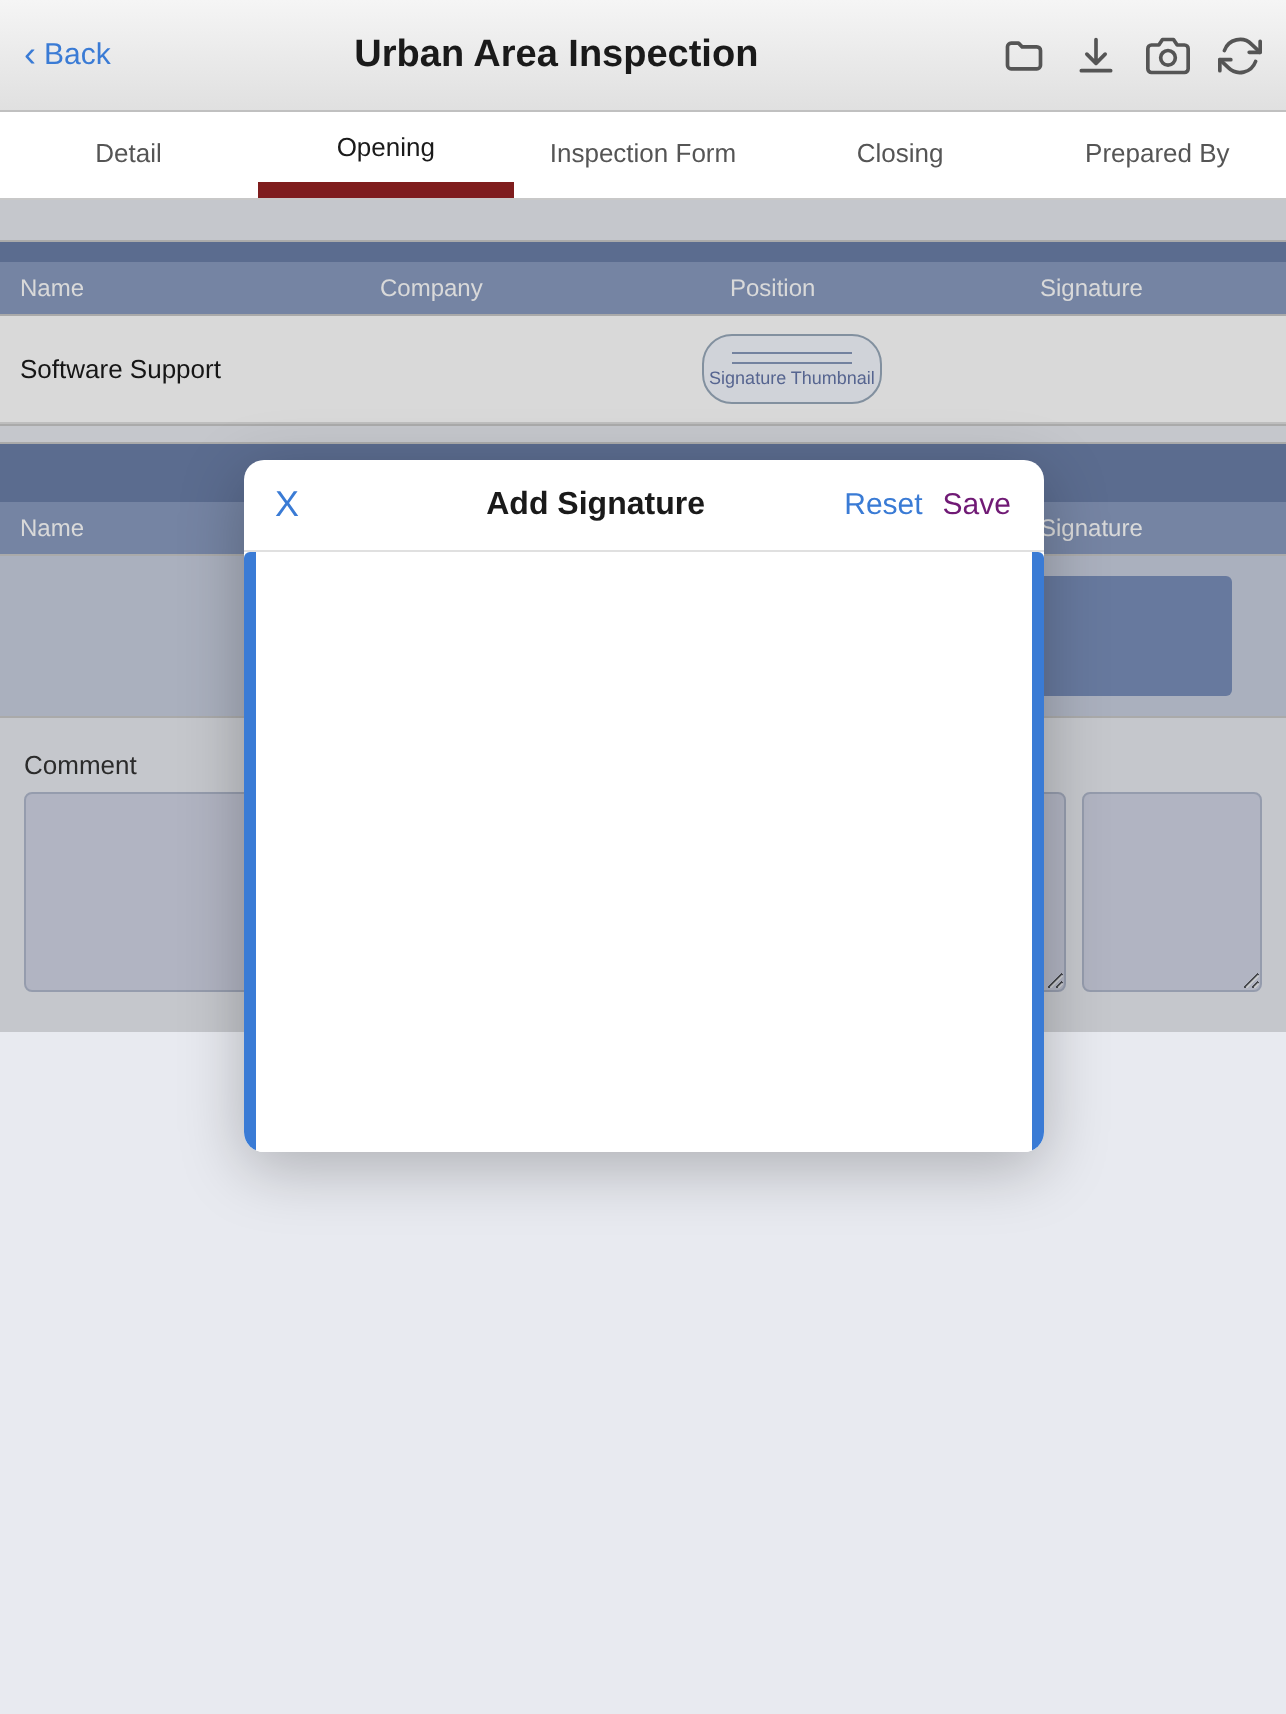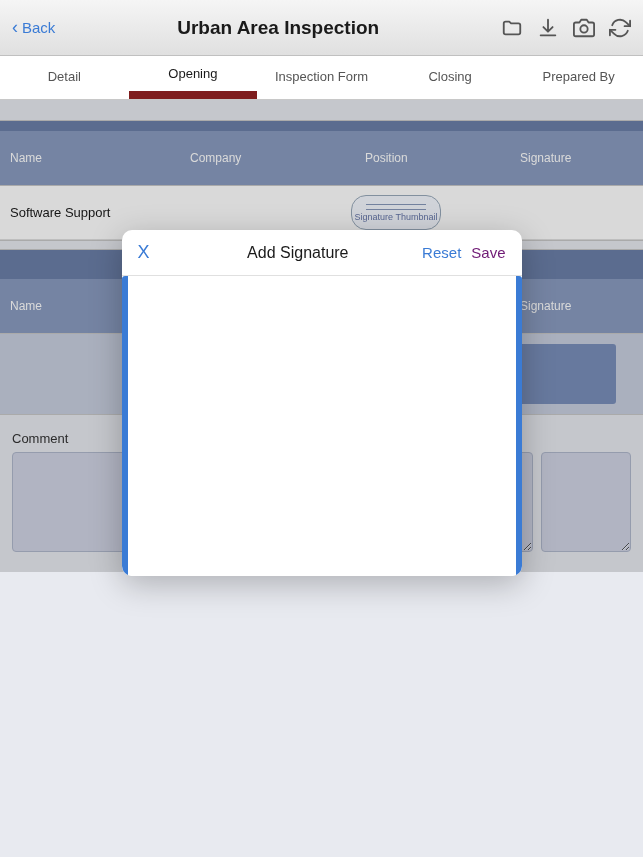--- a/index.html
+++ b/index.html
@@ -99,21 +99,21 @@
       padding: 7px 12px;
     }
     .table-header-row {
       display: flex;
       background: #8a9cc0;
       border-bottom: 1px solid #c8c8c8;
     }
     .table-header-cell {
       font-size: 12px;
       color: #fff;
-      padding: 20px 10px;
+      padding: 6px 10px;
       font-weight: 500;
     }
     .col-name { flex: 0 0 180px; }
     .col-company { flex: 0 0 175px; }
     .col-position { flex: 0 0 155px; }
     .col-signature { flex: 1; }
 
     .table-data-row {
       display: flex;
       background: #fff;
@@ -245,21 +245,21 @@
     }
     .modal-header {
       display: flex;
       align-items: center;
       justify-content: space-between;
       padding: 12px 16px;
       border-bottom: 1px solid #e0e0e0;
     }
     .modal-title {
       font-size: 16px;
-      font-weight: 400;
+      font-weight: 700;
       color: #1a1a1a;
       flex: 1;
       text-align: center;
     }
     .modal-btn-x {
       font-size: 18px;
       color: #3a7bd5;
       cursor: pointer;
       font-weight: 500;
       width: 36px;

